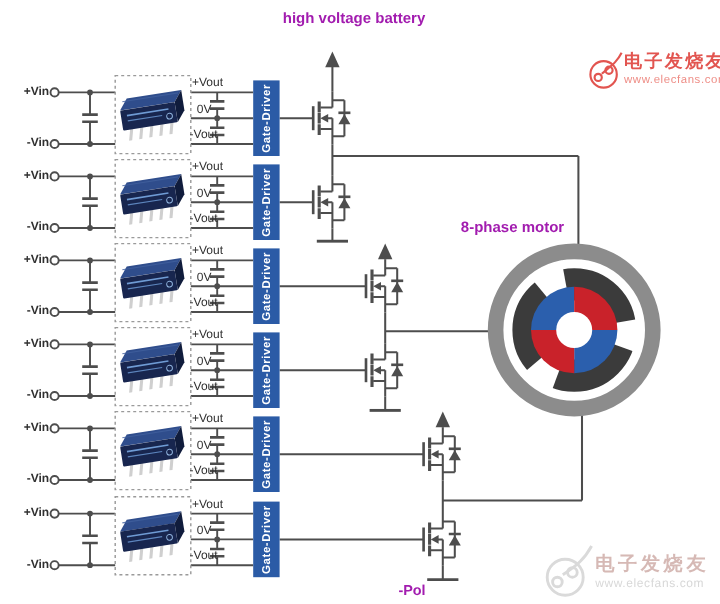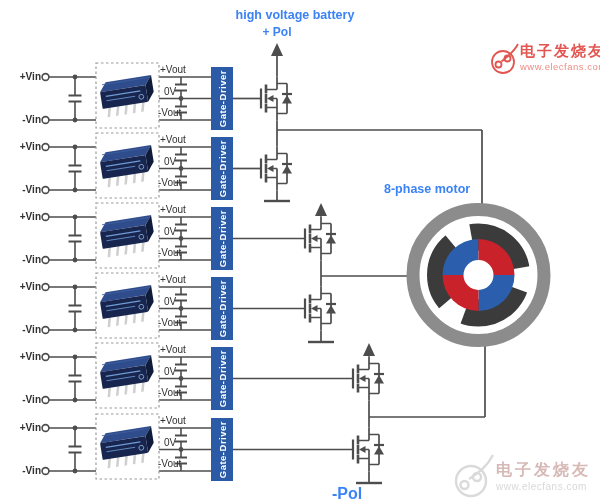--- a/index.html
+++ b/index.html
@@ -1,19 +1,19 @@
 <!DOCTYPE html>
 <html><head>
 <meta charset="utf-8">
 <style>
   html,body{margin:0;padding:0;background:#fff;}
   #stage{position:relative;width:600px;height:503px;background:#fff;overflow:hidden;
          font-family:"Liberation Sans",sans-serif;color:#303030;}
   .abs{position:absolute;}
-  .lbl{position:absolute;font-weight:bold;color:#3b82f6;white-space:nowrap;}
+  .lbl{position:absolute;font-weight:bold;color:#a21caf;white-space:nowrap;}
   .title{font-size:12.5px;text-align:center;}
   .unit{position:absolute;left:0;width:240px;height:76px;}
   .unit svg{position:absolute;left:0;top:0;}
   .vin{position:absolute;left:0;width:41px;text-align:right;font-size:10px;font-weight:bold;height:14px;line-height:14px;}
   .vout{position:absolute;font-size:10px;font-weight:normal;height:13px;line-height:13px;}
   .driver{position:absolute;left:211px;top:6px;width:22px;height:63px;background:#2b5ba6;
           display:flex;align-items:center;justify-content:center;}
   .driver span{writing-mode:vertical-rl;transform:rotate(180deg);color:#fff;font-size:9.5px;
           font-weight:bold;letter-spacing:0.5px;white-space:nowrap;}
   .wm{position:absolute;display:flex;align-items:flex-start;}
@@ -88,23 +88,22 @@
         <path d="M0,0 L-36,0 A36,36 0 0 1 0,-36 Z" fill="#2b5fad"></path>
         <path d="M0,0 L0,-36 A36,36 0 0 1 36,0 Z" fill="#c9222a"></path>
         <path d="M0,0 L36,0 A36,36 0 0 1 0,36 Z" fill="#2b5fad"></path>
         <path d="M0,0 L0,36 A36,36 0 0 1 -36,0 Z" fill="#c9222a"></path>
       </g>
       <circle r="15" fill="#ffffff"></circle>
     </g>
   </svg>
 
   <div class="lbl title" style="left:200px;top:8px;width:190px;">high voltage battery</div>
-  <div class="lbl title" style="left:232px;top:25px;width:90px;font-size:12px;">+ Pol</div>
   <div class="lbl" style="left:384px;top:182px;font-size:12.5px;">8-phase motor</div>
-  <div class="lbl" style="left:332px;top:485px;font-size:16px;text-align:center;">-Pol</div>
+  <div class="lbl" style="left:332px;top:485px;font-size:12px;text-align:center;">-Pol</div>
 
   <div id="units-layer">
     <div class="unit" style="top: 61px;">
       <svg width="240" height="76" viewBox="0 0 240 76">
         <g stroke="#4d4d4d" stroke-width="1.6" fill="none">
           <path d="M49,16 H96 M49,59 H96"></path>
           <path d="M159,16 H211 M159,37.5 H211 M159,59 H211"></path>
           <path d="M75,16 V34 M75,40.5 V59"></path>
           <path d="M68.5,34.5 H81.5 M68.5,40.5 H81.5" stroke-width="2.2"></path>
           <path d="M181,16 V23 M181,29.5 V45 M181,51.5 V59"></path>

